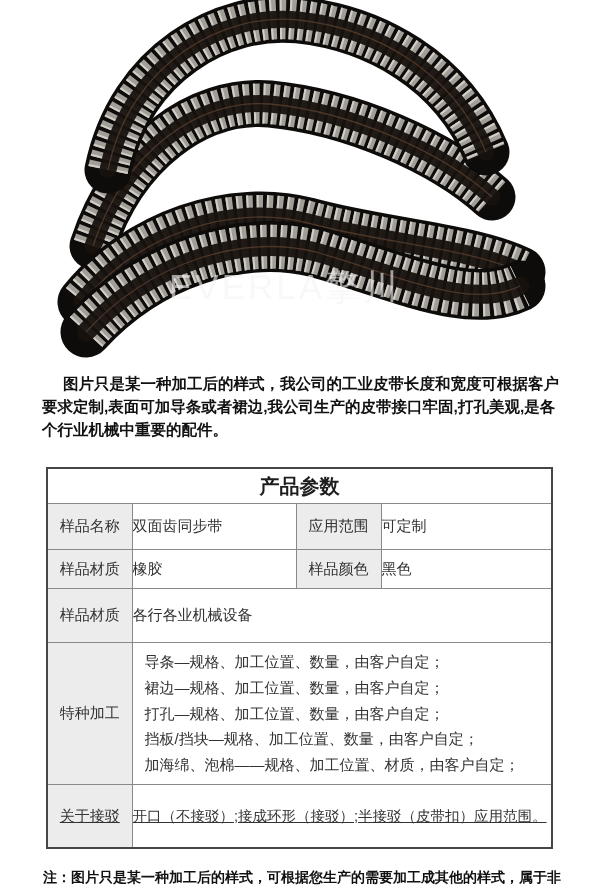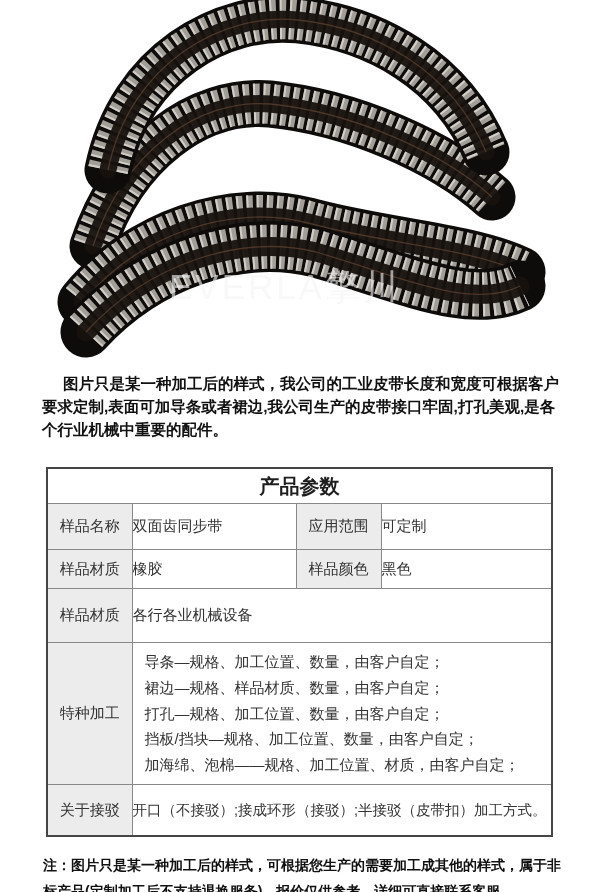--- a/index.html
+++ b/index.html
@@ -30,21 +30,21 @@
   }
   
   table.params{
     border-collapse:collapse;margin:26px 0 0 46px;width:505px;table-layout:fixed;
     font-size:15px;color:var(--text-table);border:2px solid var(--border-outer);
   }
   table.params td{border:1px solid var(--border-inner);padding:0;overflow:hidden;}
   .t-title{height:34px;text-align:center;font-weight:700;font-size:20px;color:#1d1d1d;margin-top:20px;}
   .lbl{background:var(--label-cell-bg);text-align:center;}
   .val{padding-left:12px;}
-  tr.r1{height:46px;} tr.r2{height:39px;padding-left:40px;} tr.r3{height:54px;} tr.r4{height:128px;} tr.r5{height:52px;}
+  tr.r1{height:46px;} tr.r2{height:39px;padding-left:40px;} tr.r3{height:54px;} tr.r4{height:128px;} tr.r5{height:64px;text-decoration:underline;}
   .lines{padding:6px 0 6px 12px;}
   .lines div{line-height:25.8px;white-space:nowrap;}
   tr.r5 .val{white-space:nowrap;font-size:14.5px;}
   
   .note{
     width:522px;margin:15px 0 0 43px;
     font-size:14px;line-height:26px;font-weight:700;color:var(--text-main);
     word-break:break-all;
   }
 </style>
@@ -123,27 +123,27 @@
     </tr>
     <tr class="r3">
       <td class="lbl">样品材质</td>
       <td class="val" colspan="3">各行各业机械设备</td>
     </tr>
     <tr class="r4">
       <td class="lbl">特种加工</td>
       <td colspan="3">
         <div class="lines">
           <div>导条—规格、加工位置、数量，由客户自定；</div>
-          <div>裙边—规格、样品材质、数量，由客户自定；</div>
+          <div>裙边—规格、加工位置、数量，由客户自定；</div>
           <div>打孔—规格、加工位置、数量，由客户自定；</div>
           <div>挡板/挡块—规格、加工位置、数量，由客户自定；</div>
           <div>加海绵、泡棉——规格、加工位置、材质，由客户自定；</div>
         </div>
       </td>
     </tr>
     <tr class="r5">
       <td class="lbl">关于接驳</td>
-      <td class="val" colspan="3">开口（不接驳）;接成环形（接驳）;半接驳（皮带扣）加工方式。</td>
+      <td class="val" colspan="3">开口（不接驳）;接成环形（接驳）;半接驳（皮带扣）应用范围。</td>
     </tr>
   </tbody>
 </table>
 
 <p class="note">注：图片只是某一种加工后的样式，可根据您生产的需要加工成其他的样式，属于非标产品(定制加工后不支持退换服务)，报价仅供参考，详细可直接联系客服。</p>
 
 </body></html>

